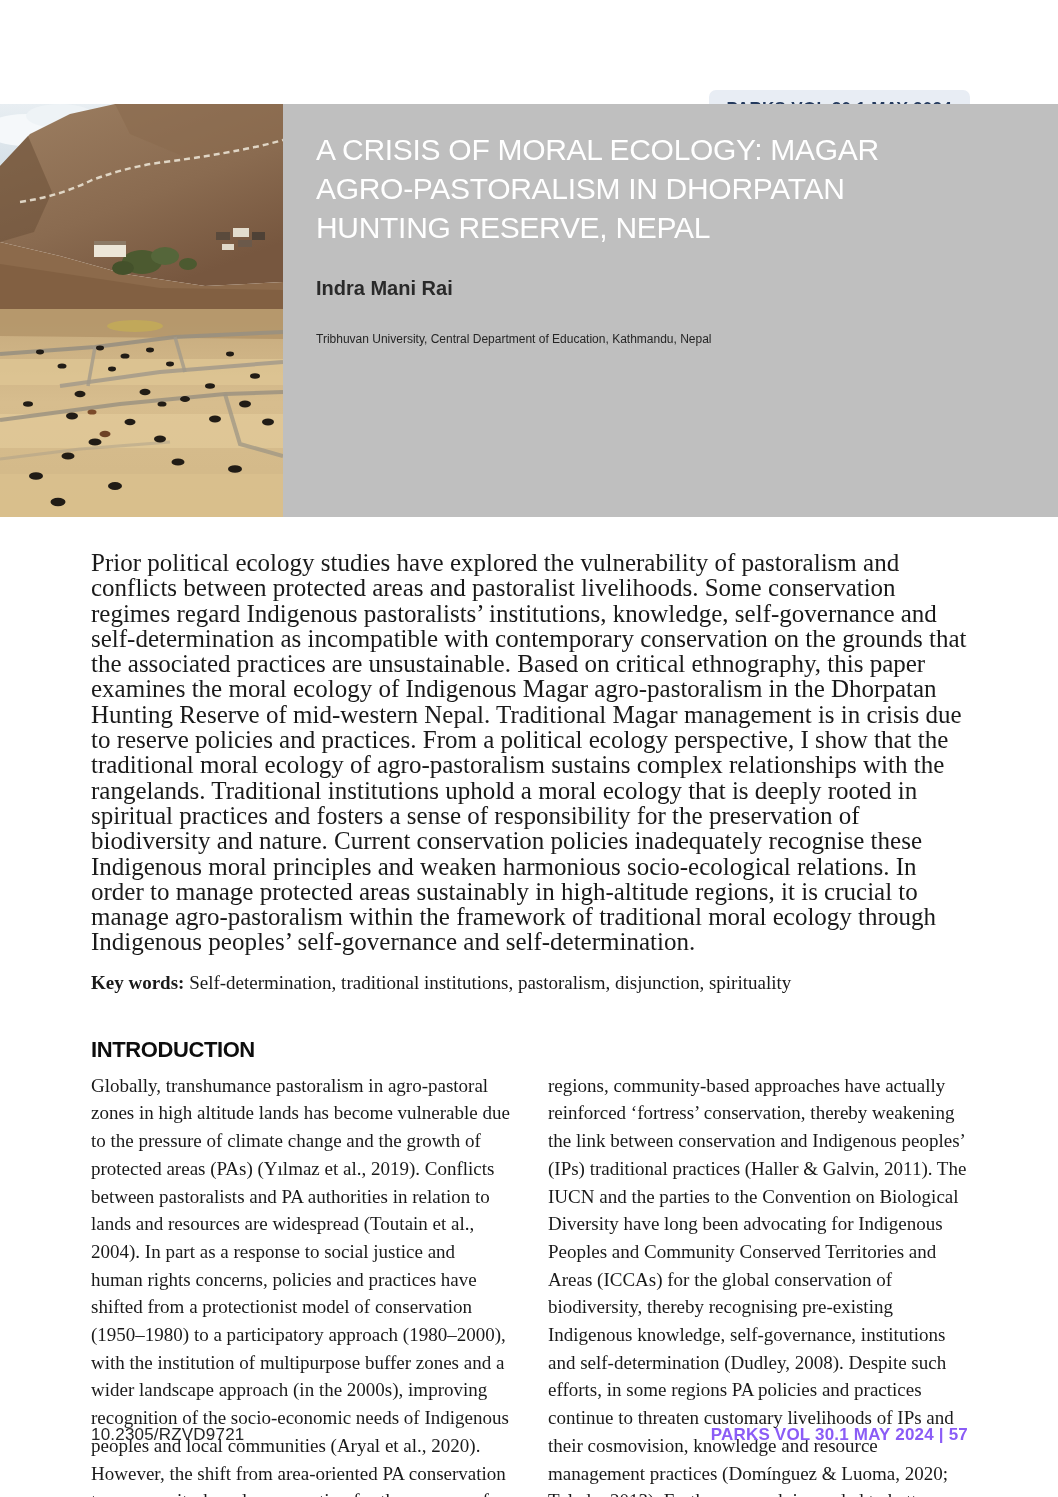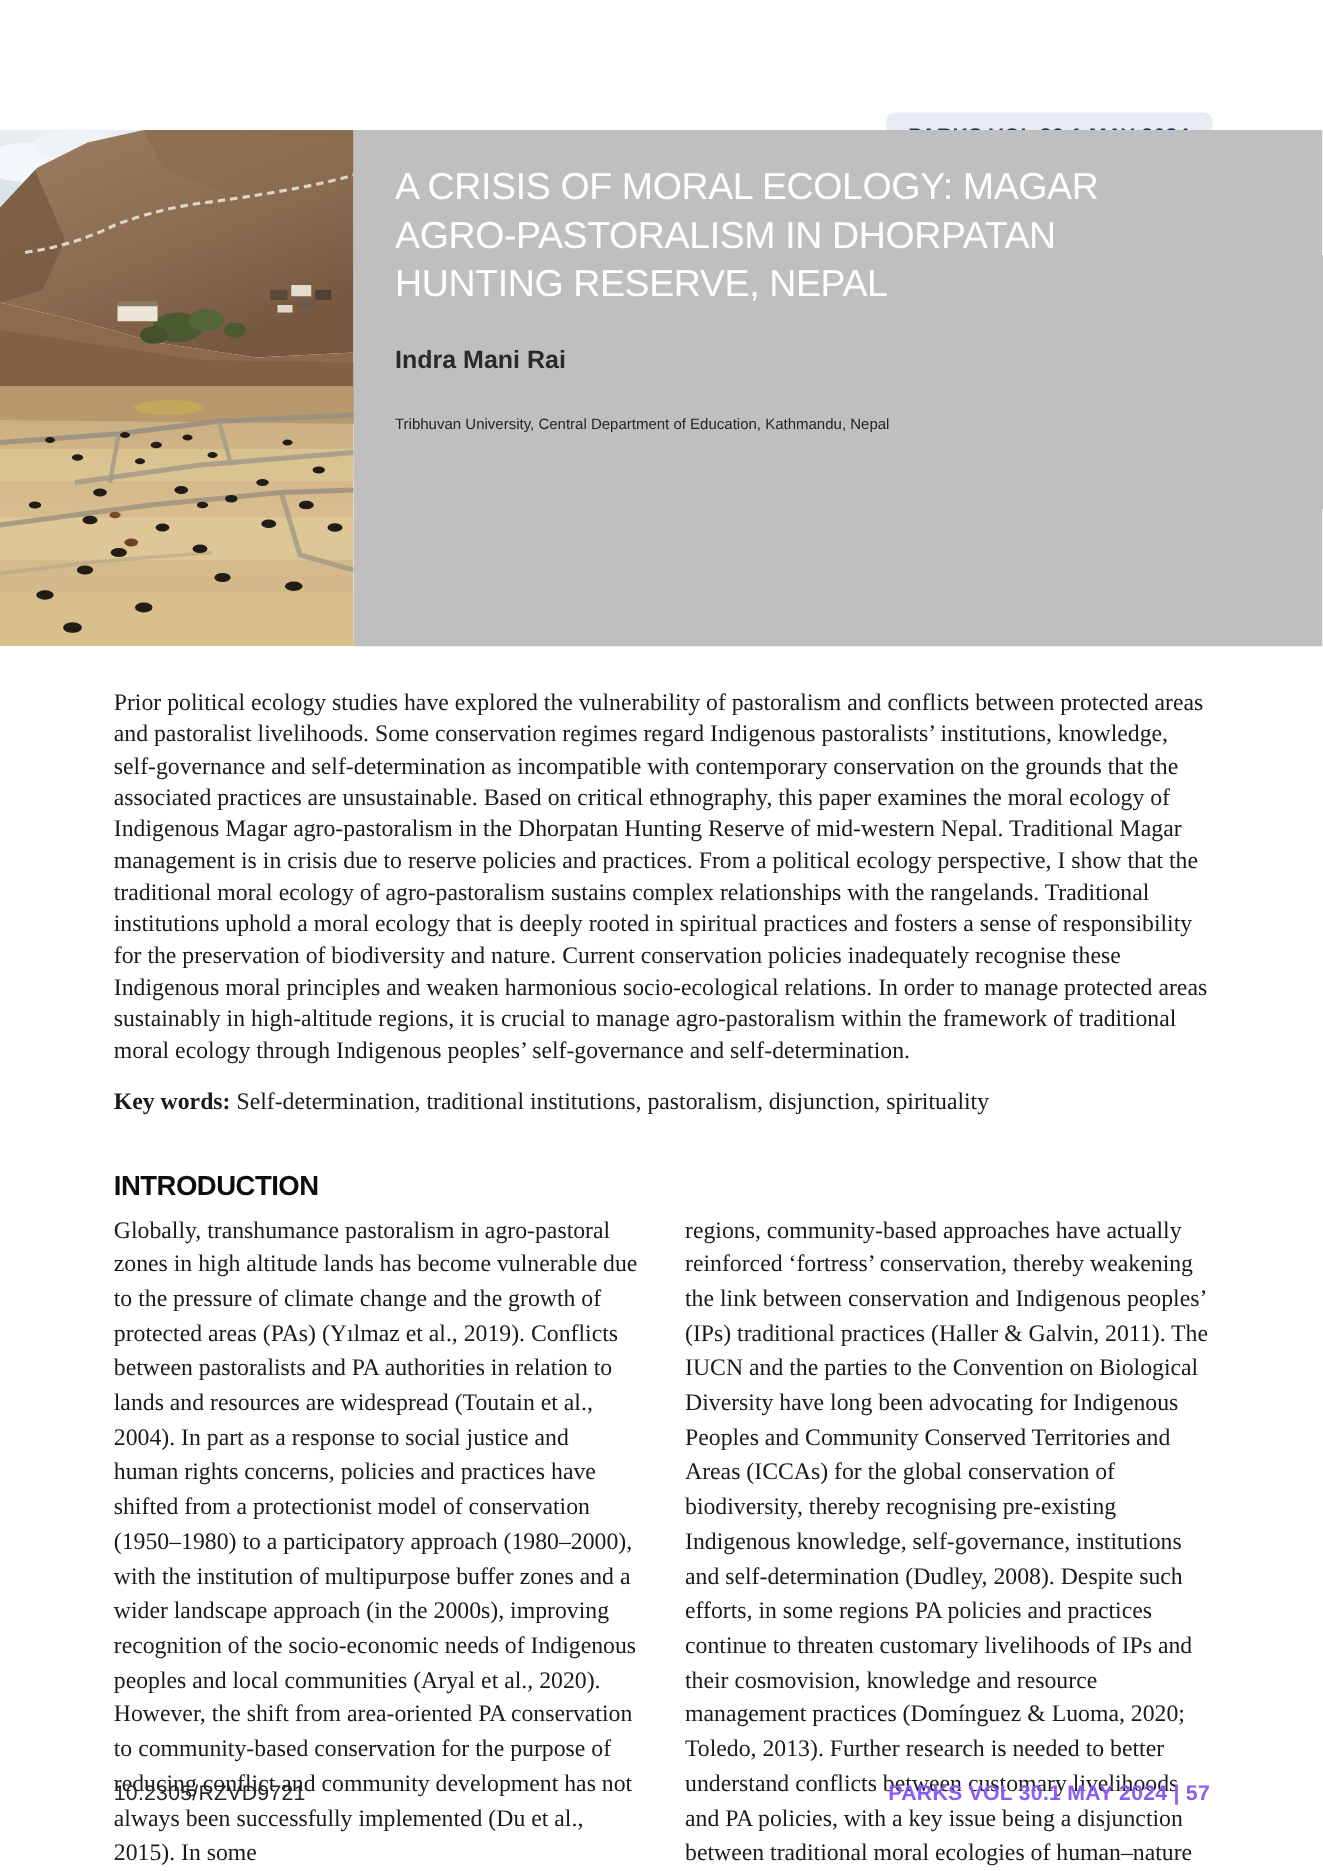--- a/index.html
+++ b/index.html
@@ -73,21 +73,21 @@
   }
   .section-heading {
     font-family: "Liberation Sans", sans-serif;
     font-weight: 800;
     font-size: 22px;
     letter-spacing: -0.4px;
     color: #0d0d0d;
   }
   .abstract-text {
     margin-top: 10px;
-    font-size: 19px; line-height: 25.3px;
+    font-size: 25px; line-height: 25.3px;
     color: #1a1a1a;
   }
   .keywords { margin-top: 15px; font-size: 19px; line-height: 25px; }
   .keywords b { font-weight: 700; margin-top: 20px; }
 
   .intro-heading { margin-top: 42px; }
   .columns {
     margin-top: 9px;
     display: flex; gap: 37px;
   }

